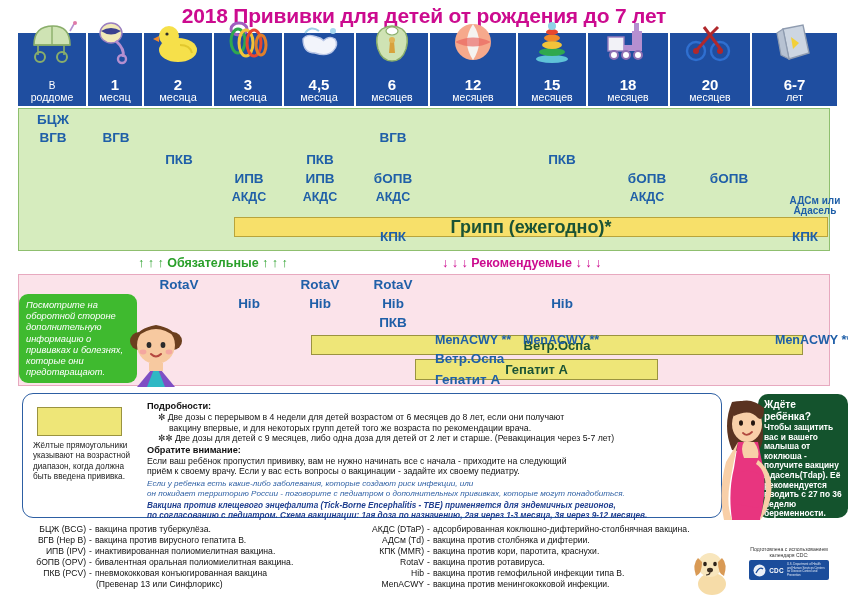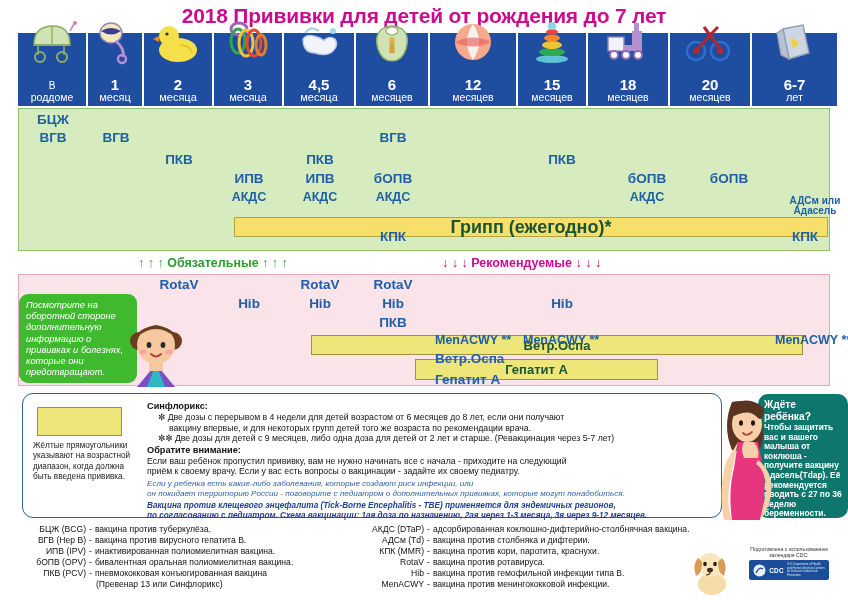--- a/index.html
+++ b/index.html
@@ -81,21 +81,21 @@
   .nline{font-size:8.7px;color:#111;line-height:10.6px;}
   .nline.ind{padding-left:11px;}
   .nline.ind2{padding-left:22px;}
   .nital{font-size:8.1px;color:#2d5fa3;font-style:italic;line-height:10px;}
   .nbold{font-size:8.2px;color:#1f3f8f;font-style:italic;font-weight:bold;line-height:10.2px;}
 
   
   .preg{position:absolute;left:726px;top:392px;width:122px;height:128px;}
   .pregbubble{
     position:absolute;left:32px;top:2px;width:90px;height:124px;
-    background:#0f766e;border-radius:10px;color:#ffffff;
+    background:#14532d;border-radius:10px;color:#ffffff;
     padding:5px 5px 0 6px;box-sizing:border-box;
   }
   .pregtitle{font-size:10.2px;font-weight:bold;line-height:11.5px;margin-bottom:1px;}
   .pregtext{font-size:8.4px;font-weight:bold;line-height:9.6px;}
   .mom{position:absolute;left:-12px;top:4px;width:74px;height:124px;}
 
   
   .legend{position:absolute;left:0px;top:522px;width:848px;height:78px;}
   .lgcol{position:absolute;display:block;}
   .lgrow{display:flex;font-size:8.6px;color:#111;line-height:11.1px;white-space:nowrap;}
@@ -304,21 +304,21 @@
       <div class="vx s13" style="top: 58px; left: 504px;">MenACWY **</div>
       <div class="vx s13" style="top: 58px; left: 756px;">MenACWY **</div>
       <div class="vx s14" style="top: 76px; left: 416px;">Ветр.Оспа</div>
       <div class="vx s14" style="top: 97px; left: 416px;">Гепатит А</div>
     </div>
 
   <div class="notes">
     <div class="swatch"></div>
     <div class="swatchcap">Жёлтые прямоугольники указывают на возрастной диапазон, когда должна быть введена прививка.</div>
     <div class="ncol">
-      <div class="nhead">Синфлорикс:</div>
+      <div class="nhead">Подробности:</div>
       <div class="nline ind">✼ Две дозы с перерывом в 4 недели для детей возрастом от 6 месяцев до 8 лет, если они получают</div>
       <div class="nline ind2">вакцину впервые, и для некоторых групп детей того же возраста по рекомендации врача.</div>
       <div class="nline ind">✼✼ Две дозы для детей с 9 месяцев, либо одна доза для детей от 2 лет и старше. (Ревакцинация через 5-7 лет)</div>
       <div class="nhead" style="margin-top:1px;">Обратите внимание:</div>
       <div class="nline">Если ваш ребёнок пропустил прививку, вам не нужно начинать все с начала - приходите на следующий</div>
       <div class="nline">приём к своему врачу. Если у вас есть вопросы о вакцинации - задайте их своему педиатру.</div>
       <div class="nital" style="margin-top:2px;">Если у ребенка есть какие-либо заболевания, которые создают риск инфекции, или</div>
       <div class="nital">он покидает территорию России - поговорите с педиатром о дополнительных прививках, которые могут понадобиться.</div>
       <div class="nbold" style="margin-top:2px;">Вакцина против клещевого энцефалита (Tick-Borne Encephalitis - TBE) применяется для эндемичных регионов,</div>
       <div class="nbold">по согласованию с педиатром. Схема вакцинации: 1ая доза по назначению, 2ая через 1-3 месяца, 3я через 9-12 месяцев.</div>

